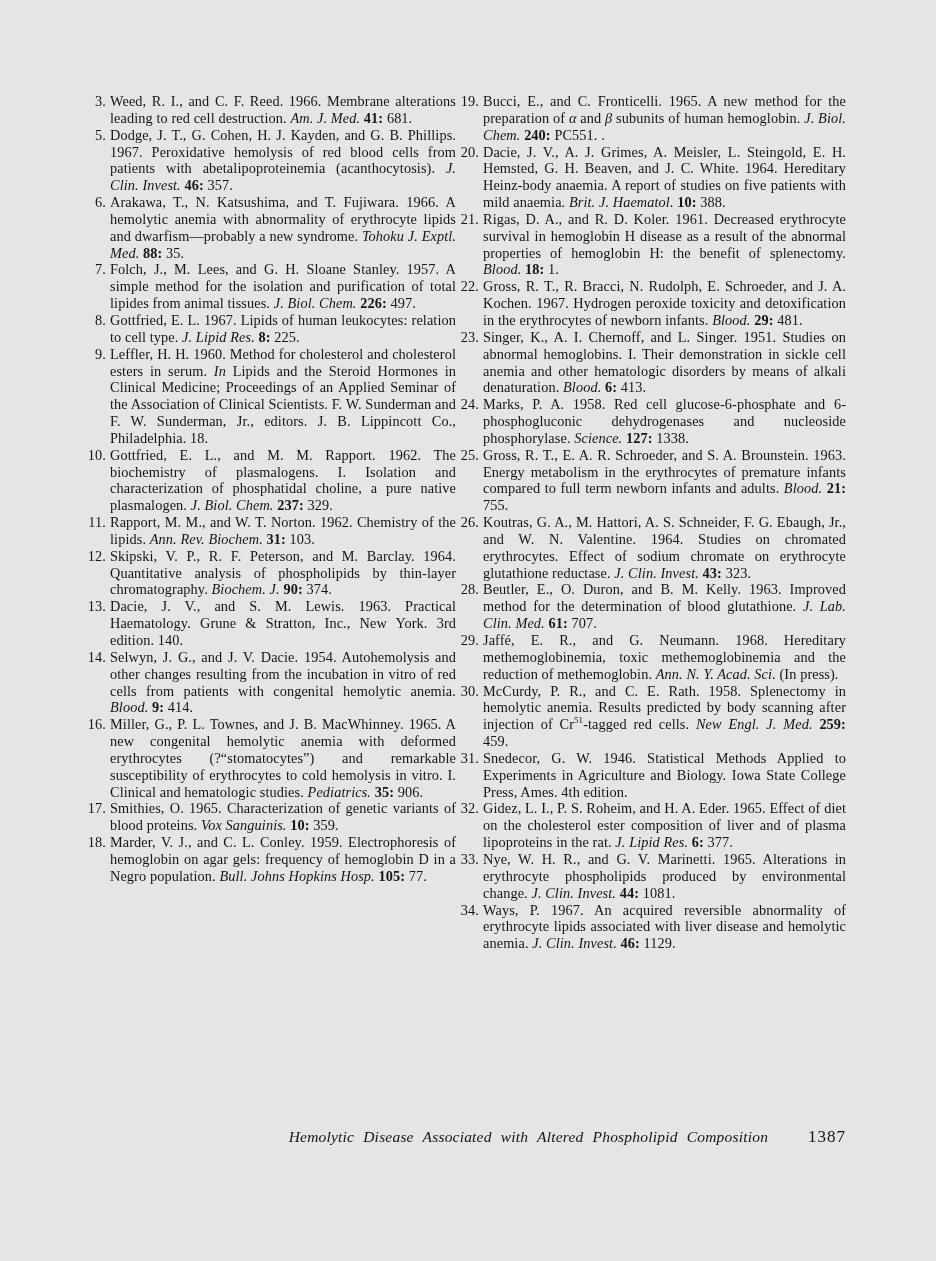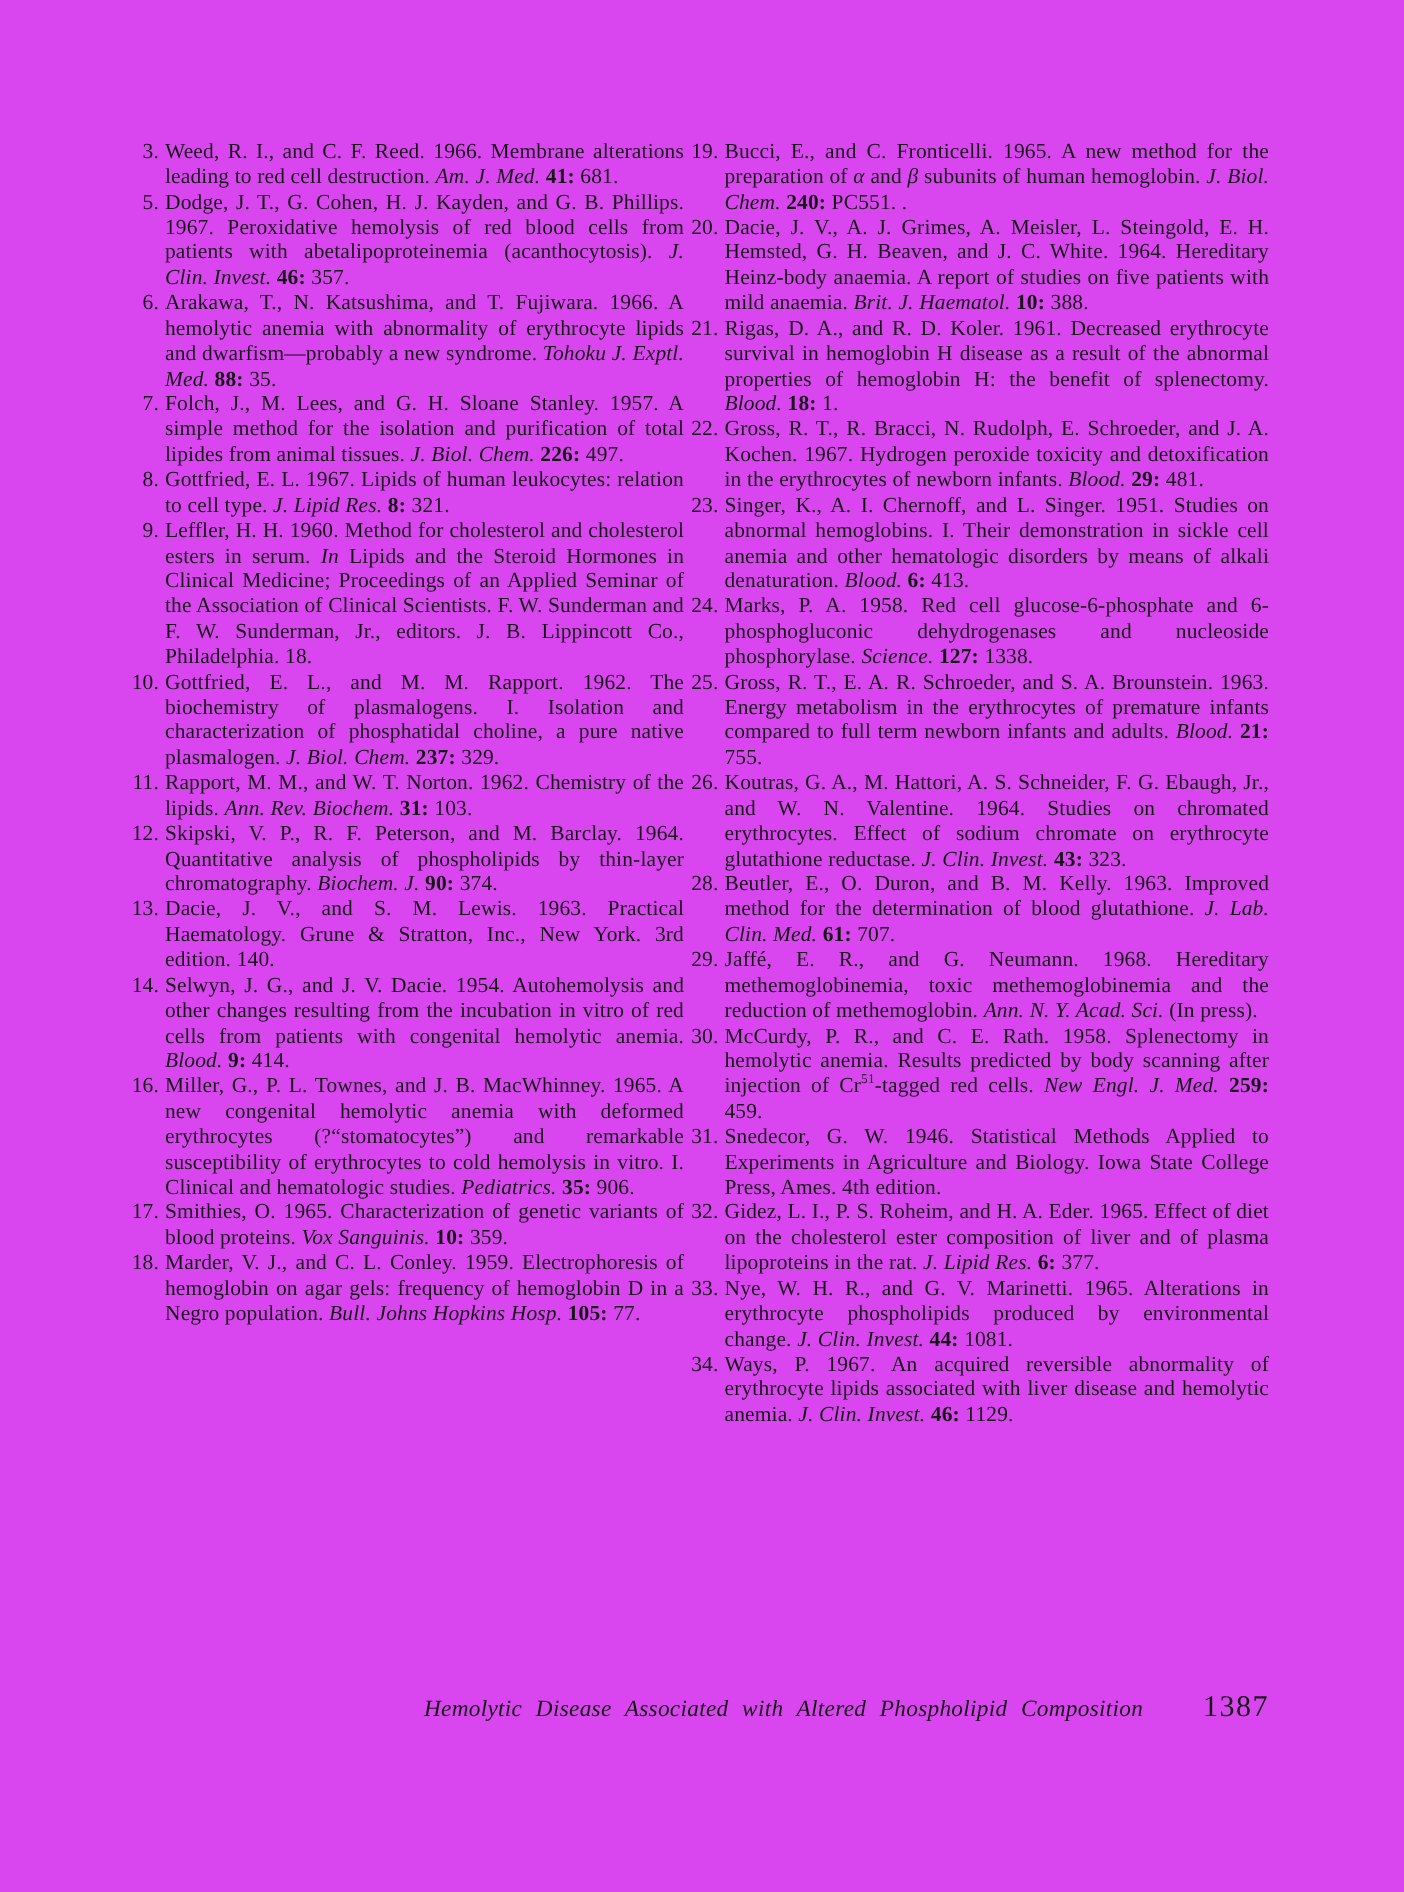--- a/index.html
+++ b/index.html
@@ -1,20 +1,20 @@
 <!DOCTYPE html>
 <html><head>
 <meta charset="utf-8">
 <style>
   html, body { margin: 0; padding: 0; background: #ffffff; }
   .page {
     position: relative;
     width: 936px;
     height: 1261px;
-    background: #d946ef;
+    background: #e5e5e5;
     font-family: "Liberation Serif", serif;
     color: #151515;
     overflow: hidden;
   }
   .col {
     position: absolute;
     top: 93px;
     font-size: 14.3px;
     line-height: 16.85px;
     text-align: justify;
@@ -36,32 +36,32 @@
   .footer {
     position: absolute;
     left: 86px;
     top: 1127px;
     width: 760px;
     text-align: right;
     font-size: 15.5px;
     white-space: nowrap;
   }
   .running-title { font-style: italic; word-spacing: 5px; letter-spacing: 0.2px; }
-  .page-number { margin-left: 36px; font-size: 20px; letter-spacing: 1px; }
+  .page-number { margin-left: 36px; font-size: 17px; letter-spacing: 1px; }
 </style>
 </head>
 <body>
 
 <div class="page">
   <div class="col col-left">
       <div class="ref"><span class="num">3.</span><span>Weed, R. I., and C. F. Reed. 1966. Membrane alterations leading to red cell destruction. </span><span class="i">Am. J. Med.</span><span> </span><span class="b">41:</span><span> 681.</span></div>
       <div class="ref"><span class="num">5.</span><span>Dodge, J. T., G. Cohen, H. J. Kayden, and G. B. Phillips. 1967. Peroxidative hemolysis of red blood cells from patients with abetalipoproteinemia (acanthocytosis). </span><span class="i">J. Clin. Invest.</span><span> </span><span class="b">46:</span><span> 357.</span></div>
       <div class="ref"><span class="num">6.</span><span>Arakawa, T., N. Katsushima, and T. Fujiwara. 1966. A hemolytic anemia with abnormality of erythrocyte lipids and dwarfism—probably a new syndrome. </span><span class="i">Tohoku J. Exptl. Med.</span><span> </span><span class="b">88:</span><span> 35.</span></div>
       <div class="ref"><span class="num">7.</span><span>Folch, J., M. Lees, and G. H. Sloane Stanley. 1957. A simple method for the isolation and purification of total lipides from animal tissues. </span><span class="i">J. Biol. Chem.</span><span> </span><span class="b">226:</span><span> 497.</span></div>
-      <div class="ref"><span class="num">8.</span><span>Gottfried, E. L. 1967. Lipids of human leukocytes: relation to cell type. </span><span class="i">J. Lipid Res.</span><span> </span><span class="b">8:</span><span> 321.</span></div>
+      <div class="ref"><span class="num">8.</span><span>Gottfried, E. L. 1967. Lipids of human leukocytes: relation to cell type. </span><span class="i">J. Lipid Res.</span><span> </span><span class="b">8:</span><span> 225.</span></div>
       <div class="ref"><span class="num">9.</span><span>Leffler, H. H. 1960. Method for cholesterol and cholesterol esters in serum. </span><span class="i">In</span><span> Lipids and the Steroid Hormones in Clinical Medicine; Proceedings of an Applied Seminar of the Association of Clinical Scientists. F. W. Sunderman and F. W. Sunderman, Jr., editors. J. B. Lippincott Co., Philadelphia. 18.</span></div>
       <div class="ref"><span class="num">10.</span><span>Gottfried, E. L., and M. M. Rapport. 1962. The biochemistry of plasmalogens. I. Isolation and characterization of phosphatidal choline, a pure native plasmalogen. </span><span class="i">J. Biol. Chem.</span><span> </span><span class="b">237:</span><span> 329.</span></div>
       <div class="ref"><span class="num">11.</span><span>Rapport, M. M., and W. T. Norton. 1962. Chemistry of the lipids. </span><span class="i">Ann. Rev. Biochem.</span><span> </span><span class="b">31:</span><span> 103.</span></div>
       <div class="ref"><span class="num">12.</span><span>Skipski, V. P., R. F. Peterson, and M. Barclay. 1964. Quantitative analysis of phospholipids by thin-layer chromatography. </span><span class="i">Biochem. J.</span><span> </span><span class="b">90:</span><span> 374.</span></div>
       <div class="ref"><span class="num">13.</span><span>Dacie, J. V., and S. M. Lewis. 1963. Practical Haematology. Grune &amp; Stratton, Inc., New York. 3rd edition. 140.</span></div>
       <div class="ref"><span class="num">14.</span><span>Selwyn, J. G., and J. V. Dacie. 1954. Autohemolysis and other changes resulting from the incubation in vitro of red cells from patients with congenital hemolytic anemia. </span><span class="i">Blood.</span><span> </span><span class="b">9:</span><span> 414.</span></div>
       <div class="ref"><span class="num">16.</span><span>Miller, G., P. L. Townes, and J. B. MacWhinney. 1965. A new congenital hemolytic anemia with deformed erythrocytes (?“stomatocytes”) and remarkable susceptibility of erythrocytes to cold hemolysis in vitro. I. Clinical and hematologic studies. </span><span class="i">Pediatrics.</span><span> </span><span class="b">35:</span><span> 906.</span></div>
       <div class="ref"><span class="num">17.</span><span>Smithies, O. 1965. Characterization of genetic variants of blood proteins. </span><span class="i">Vox Sanguinis.</span><span> </span><span class="b">10:</span><span> 359.</span></div>
       <div class="ref"><span class="num">18.</span><span>Marder, V. J., and C. L. Conley. 1959. Electrophoresis of hemoglobin on agar gels: frequency of hemoglobin D in a Negro population. </span><span class="i">Bull. Johns Hopkins Hosp.</span><span> </span><span class="b">105:</span><span> 77.</span></div>
     </div>

